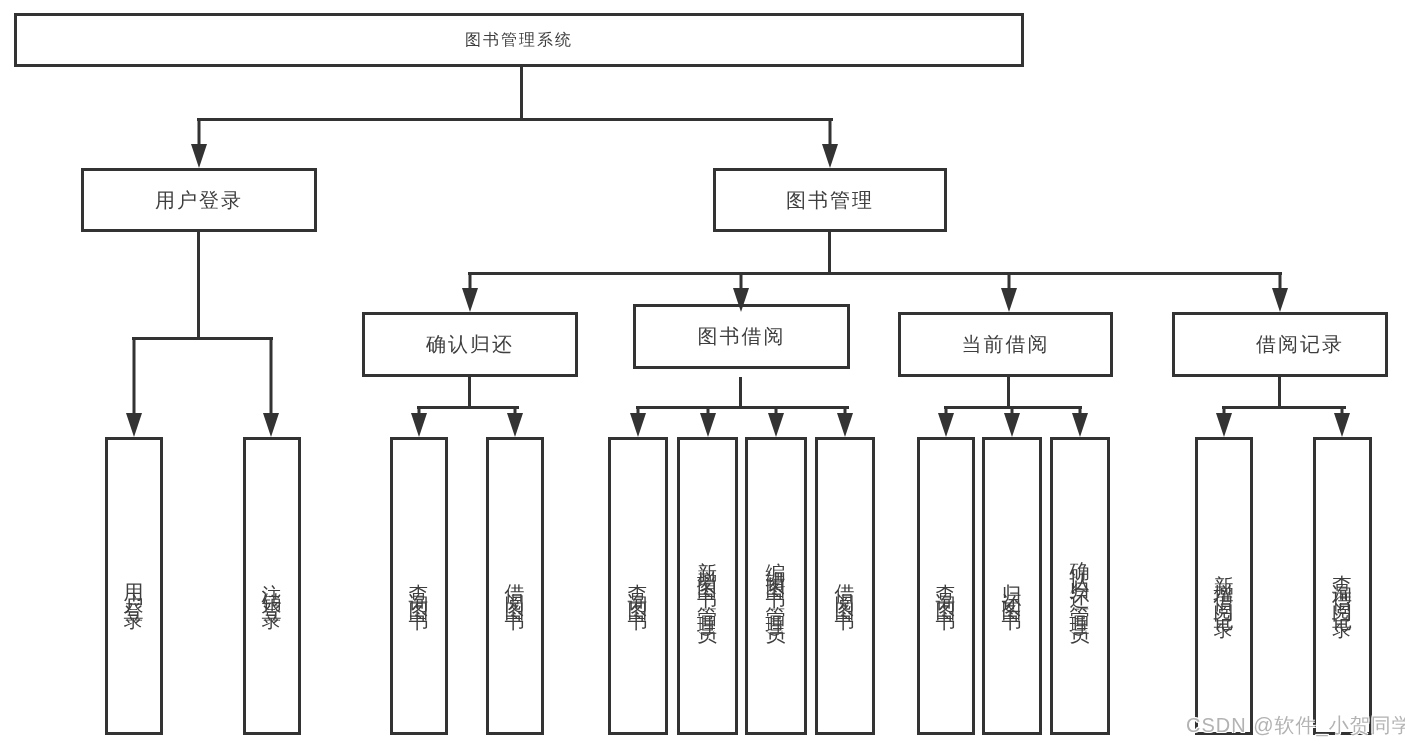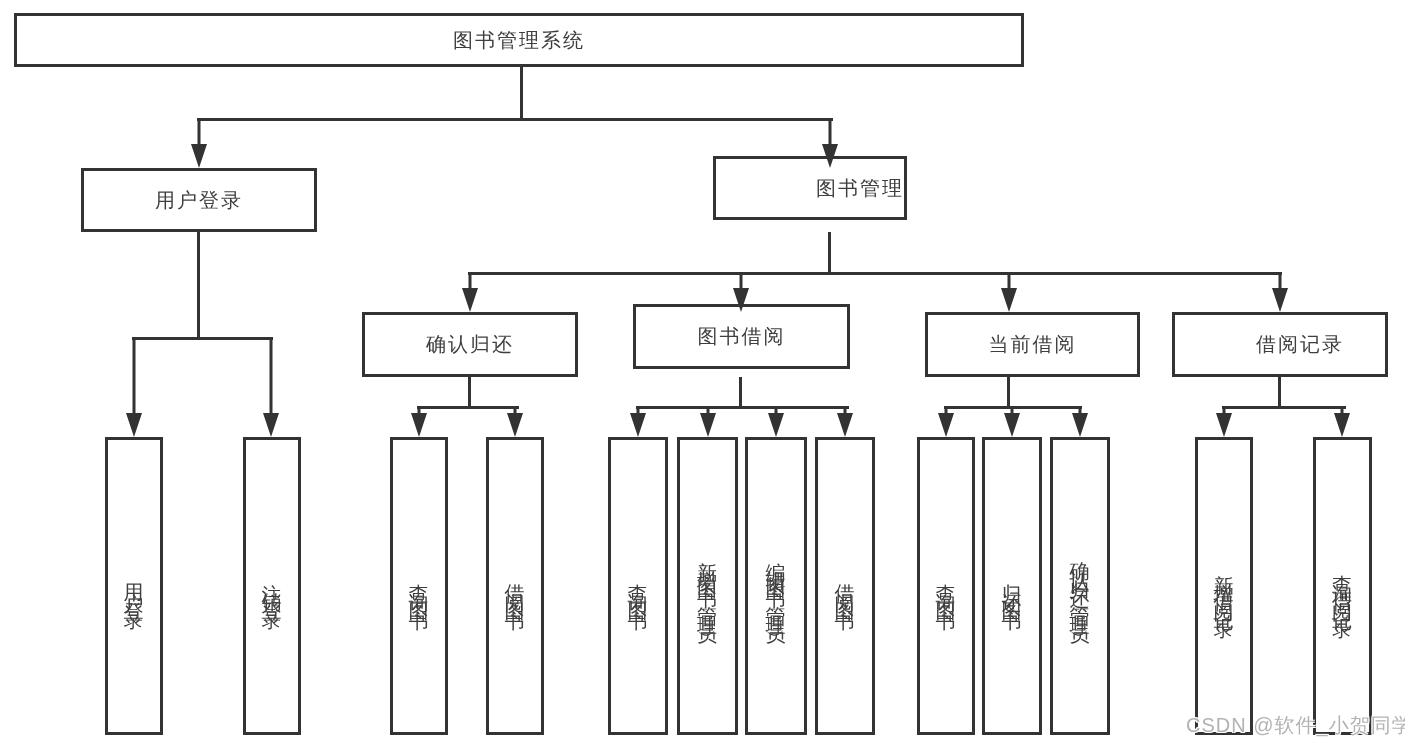--- a/index.html
+++ b/index.html
@@ -11,21 +11,21 @@
   html,body{margin:0;padding:0;background:var(--bg);}
   .stage{
     position:relative;width:1405px;height:747px;background:var(--bg);
     overflow:hidden;font-family:"Liberation Sans",sans-serif;color:var(--text);
   }
   .node{
     position:absolute;box-sizing:border-box;border:3px solid var(--line);
     background:#fff;display:flex;align-items:center;justify-content:center;
   }
   .h-label{font-size:20px;letter-spacing:2px;color:var(--text);white-space:nowrap;}
-  .root .h-label{font-size:20px;}
+  .root .h-label{font-size:16px;}
   .v-label{
     writing-mode:vertical-rl;text-orientation:mixed;
     font-size:20px;letter-spacing:9px;color:var(--text);line-height:1;
   }
   .vline{position:absolute;width:3px;background:var(--line);}
   .hline{position:absolute;height:3px;background:var(--line);}
   .arrow{position:absolute;width:16px;}
   .arrow::before{
     content:"";position:absolute;left:50%;transform:translateX(-50%);
     top:0;bottom:18px;width:3px;background:var(--line);
@@ -46,31 +46,31 @@
 
 <div class="stage">
 
   <div class="node root" style="left:14px;top:13px;width:1010px;height:54px;">
     <span class="h-label">图书管理系统</span>
   </div>
 
   <div class="node" style="left:81px;top:168px;width:236px;height:64px;">
     <span class="h-label">用户登录</span>
   </div>
-  <div class="node" style="left:713px;top:156px;width:194px;height:64px;justify-content:flex-end;">
+  <div class="node" style="left:713px;top:168px;width:234px;height:64px;">
     <span class="h-label">图书管理</span>
   </div>
 
   <div class="node" style="left:362px;top:312px;width:216px;height:65px;">
     <span class="h-label">确认归还</span>
   </div>
   <div class="node" style="left:633px;top:304px;width:217px;height:65px;">
     <span class="h-label">图书借阅</span>
   </div>
-  <div class="node" style="left:925px;top:312px;width:215px;height:65px;">
+  <div class="node" style="left:898px;top:312px;width:215px;height:65px;">
     <span class="h-label">当前借阅</span>
   </div>
   <div class="node" style="left:1172px;top:312px;width:216px;height:65px;padding-left:40px;">
     <span class="h-label">借阅记录</span>
   </div>
 
   <div class="node" style="left:105px;top:437px;width:58px;height:298px;">
     <span class="v-label">用户登录</span>
   </div>
   <div class="node" style="left:243px;top:437px;width:58px;height:298px;">

